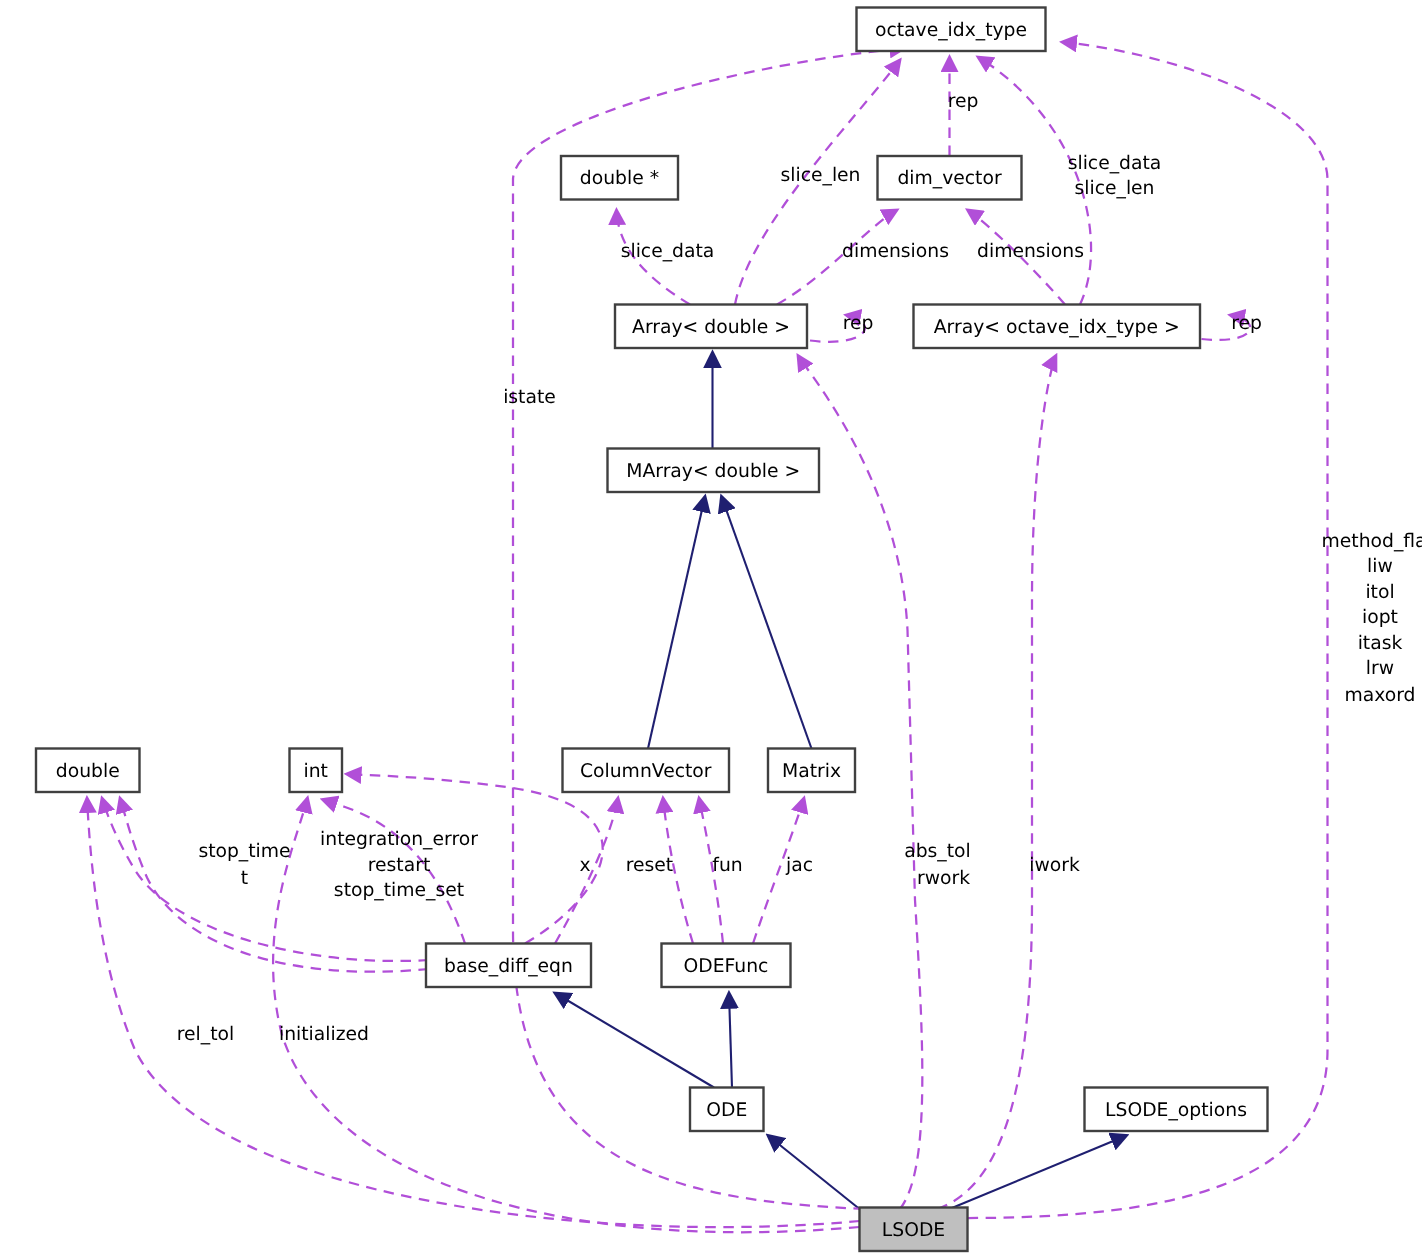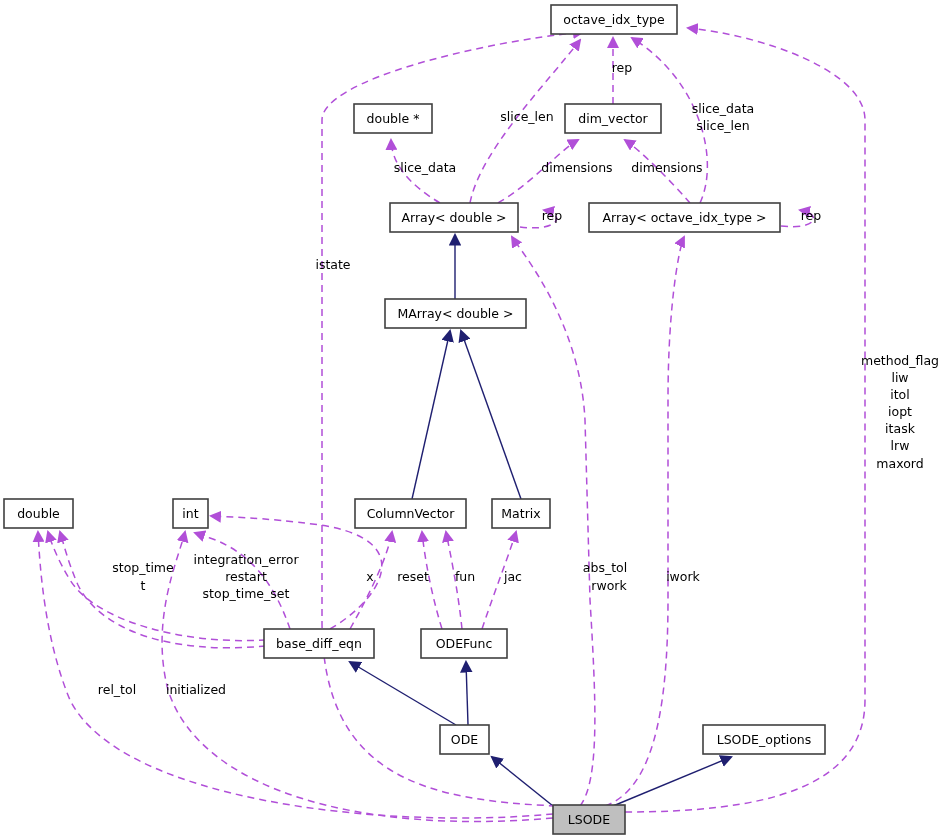--- a/index.html
+++ b/index.html
@@ -10,20 +10,21 @@
   body {
     width: 948px;
     height: 840px;
     font-family: "DejaVu Sans", "Liberation Sans", sans-serif;
     overflow: hidden;
   }
   #diagram-root {
     position: relative;
     width: 756px;
     height: 840px;
+    margin-left: 20px;
   }
   svg#graph {
     display: block;
     width: 948px;
     height: 840px;
   }
   .node-box {
     fill: #ffffff;
     stroke: #404040;
     stroke-width: 1.6;

